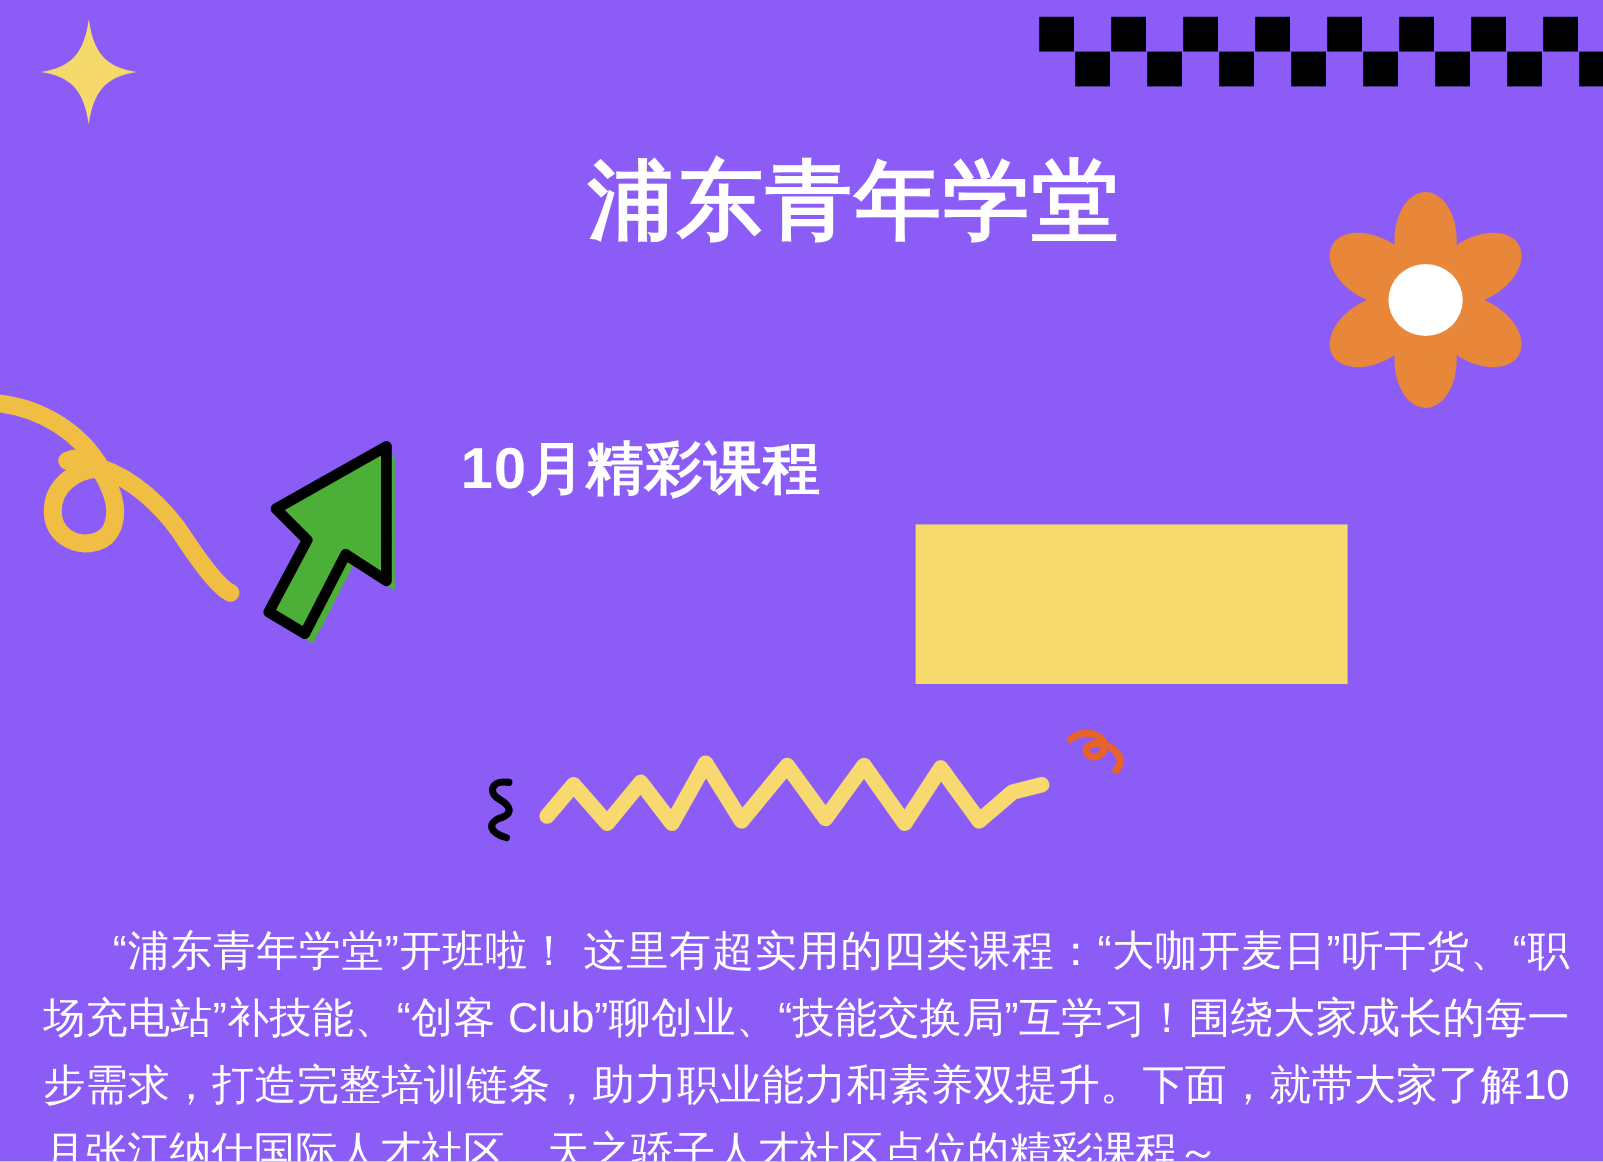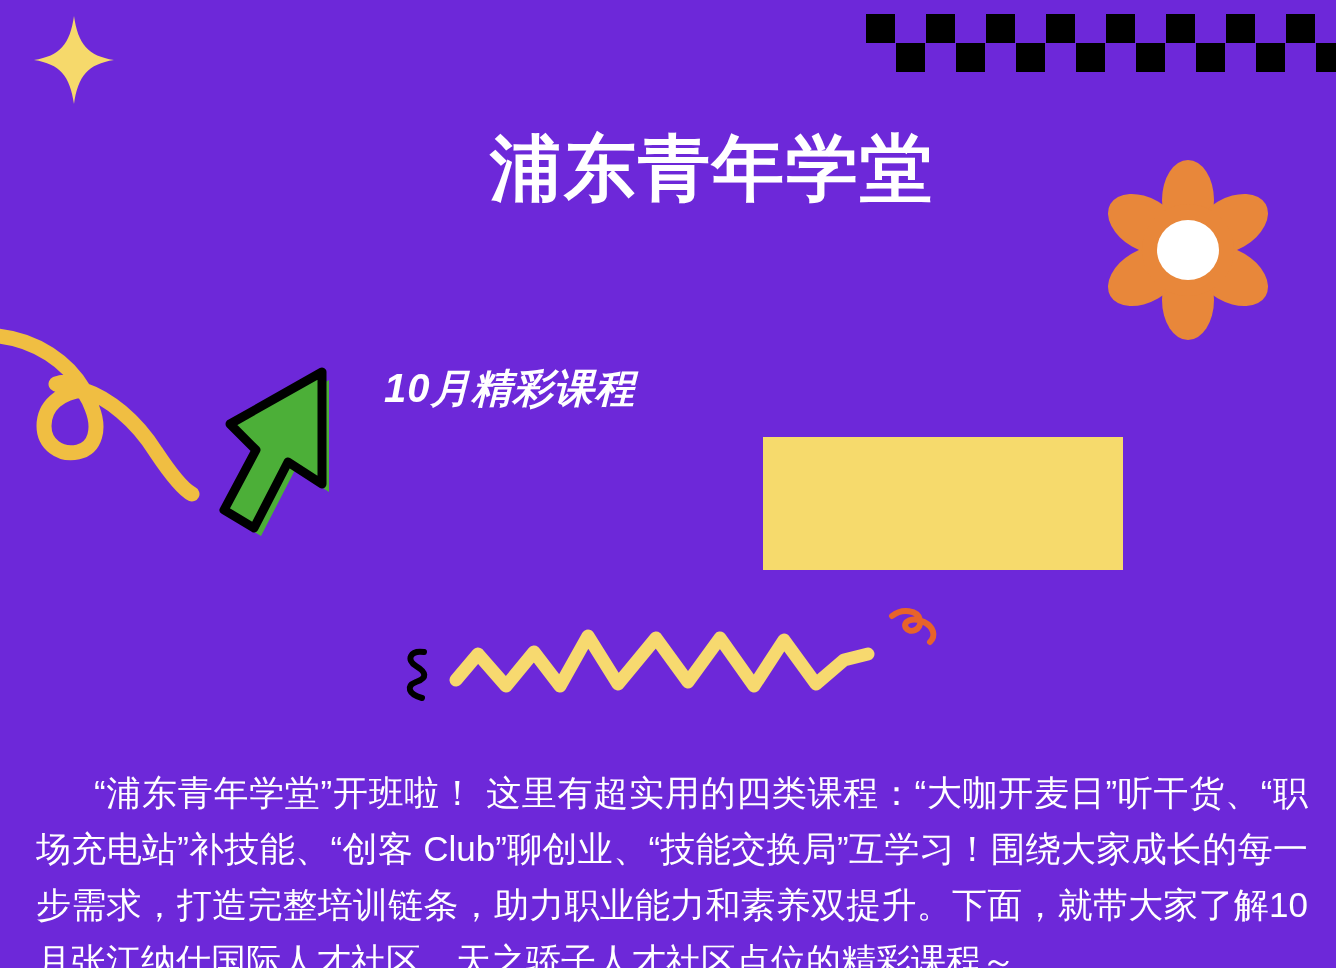--- a/index.html
+++ b/index.html
@@ -6,21 +6,21 @@
   html, body {
     margin: 0;
     padding: 0;
     background: #ffffff;
   }
   #poster {
     position: relative;
     width: 1336px;
     height: 968px;
     overflow: hidden;
-    background: #6d28d9;
+    background: #8b5cf6;
     font-family: "Liberation Sans", "DejaVu Sans", sans-serif;
   }
 
   
   .deco { position: absolute; pointer-events: none; }
 
   
   #checker { top: 0; left: 860px; width: 476px; height: 90px; }
 
   
@@ -62,23 +62,22 @@
     letter-spacing: 2px;
     line-height: 1;
     white-space: nowrap;
   }
 
   #subtitle {
     position: absolute;
     top: 368px;
     left: 384px;
     color: #ffffff;
-    font-size: 40px;
+    font-size: 48px;
     font-weight: 700;
-    font-style: italic;
     letter-spacing: 1px;
     line-height: 1;
     white-space: nowrap;
   }
 
   #body-copy {
     position: absolute;
     top: 730px;
     left: 36px;
     width: 1272px;

